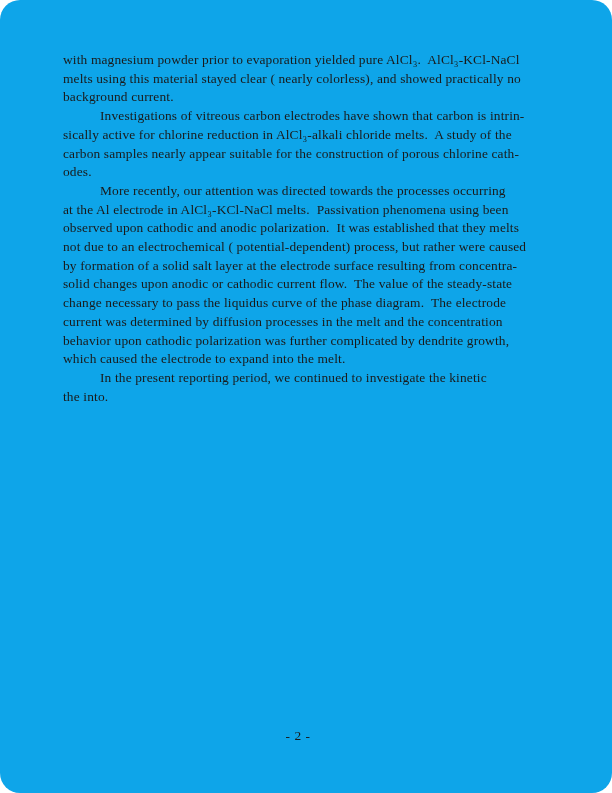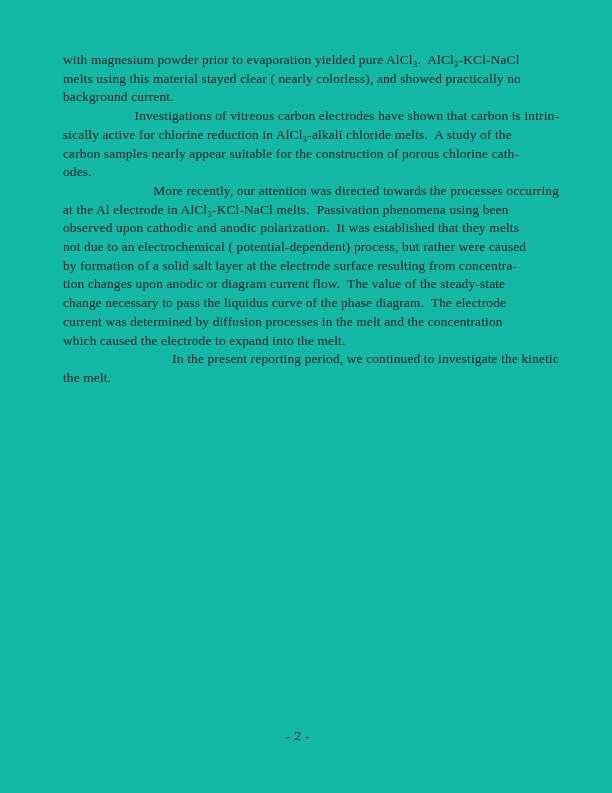--- a/index.html
+++ b/index.html
@@ -4,24 +4,25 @@
 <style>
   html, body {
     margin: 0;
     padding: 0;
     background: #ffffff;
   }
   .page {
     position: relative;
     width: 612px;
     height: 793px;
-    background: #14b8a6;
+    background: #0ea5e9;
     overflow: hidden;
     font-family: "Liberation Serif", "DejaVu Serif", serif;
     color: #1a1a1a;
+    border-radius: 20px;
   }
   .body-text {
     position: absolute;
     left: 63px;
     top: 51px;
     width: 496px;
     font-size: 13.4px;
     line-height: 18.7px;
     letter-spacing: 0.15px;
     font-weight: 500;
@@ -29,21 +30,20 @@
   .para {
     margin: 0;
     padding: 0;
   }
   .line {
     display: block;
     white-space: pre;
   }
   .para.indent .line:first-child {
     text-indent: 37px;
-    text-align: right;
   }
   .page-number {
     position: absolute;
     top: 728px;
     left: 0;
     width: 596px;
     text-align: center;
     font-size: 13.4px;
     letter-spacing: 0.5px;
     font-weight: 500;
@@ -64,24 +64,25 @@
         <span class="line">sically active for chlorine reduction in AlCl₃-alkali chloride melts.  A study of the</span>
         <span class="line">carbon samples nearly appear suitable for the construction of porous chlorine cath-</span>
         <span class="line">odes.</span>
       </p>
       <p class="para indent">
         <span class="line">More recently, our attention was directed towards the processes occurring</span>
         <span class="line">at the Al electrode in AlCl₃-KCl-NaCl melts.  Passivation phenomena using been</span>
         <span class="line">observed upon cathodic and anodic polarization.  It was established that they melts</span>
         <span class="line">not due to an electrochemical ( potential-dependent) process, but rather were caused</span>
         <span class="line">by formation of a solid salt layer at the electrode surface resulting from concentra-</span>
-        <span class="line">tion changes upon anodic or diagram current flow.  The value of the steady-state</span>
+        <span class="line">solid changes upon anodic or cathodic current flow.  The value of the steady-state</span>
         <span class="line">change necessary to pass the liquidus curve of the phase diagram.  The electrode</span>
         <span class="line">current was determined by diffusion processes in the melt and the concentration</span>
+        <span class="line">behavior upon cathodic polarization was further complicated by dendrite growth,</span>
         <span class="line">which caused the electrode to expand into the melt.</span>
       </p>
       <p class="para indent">
         <span class="line">In the present reporting period, we continued to investigate the kinetic</span>
-        <span class="line">the melt.</span>
+        <span class="line">the into.</span>
       </p>
     </div>
   <div class="page-number">- 2 -</div>
 </div>
 
 </body></html>

